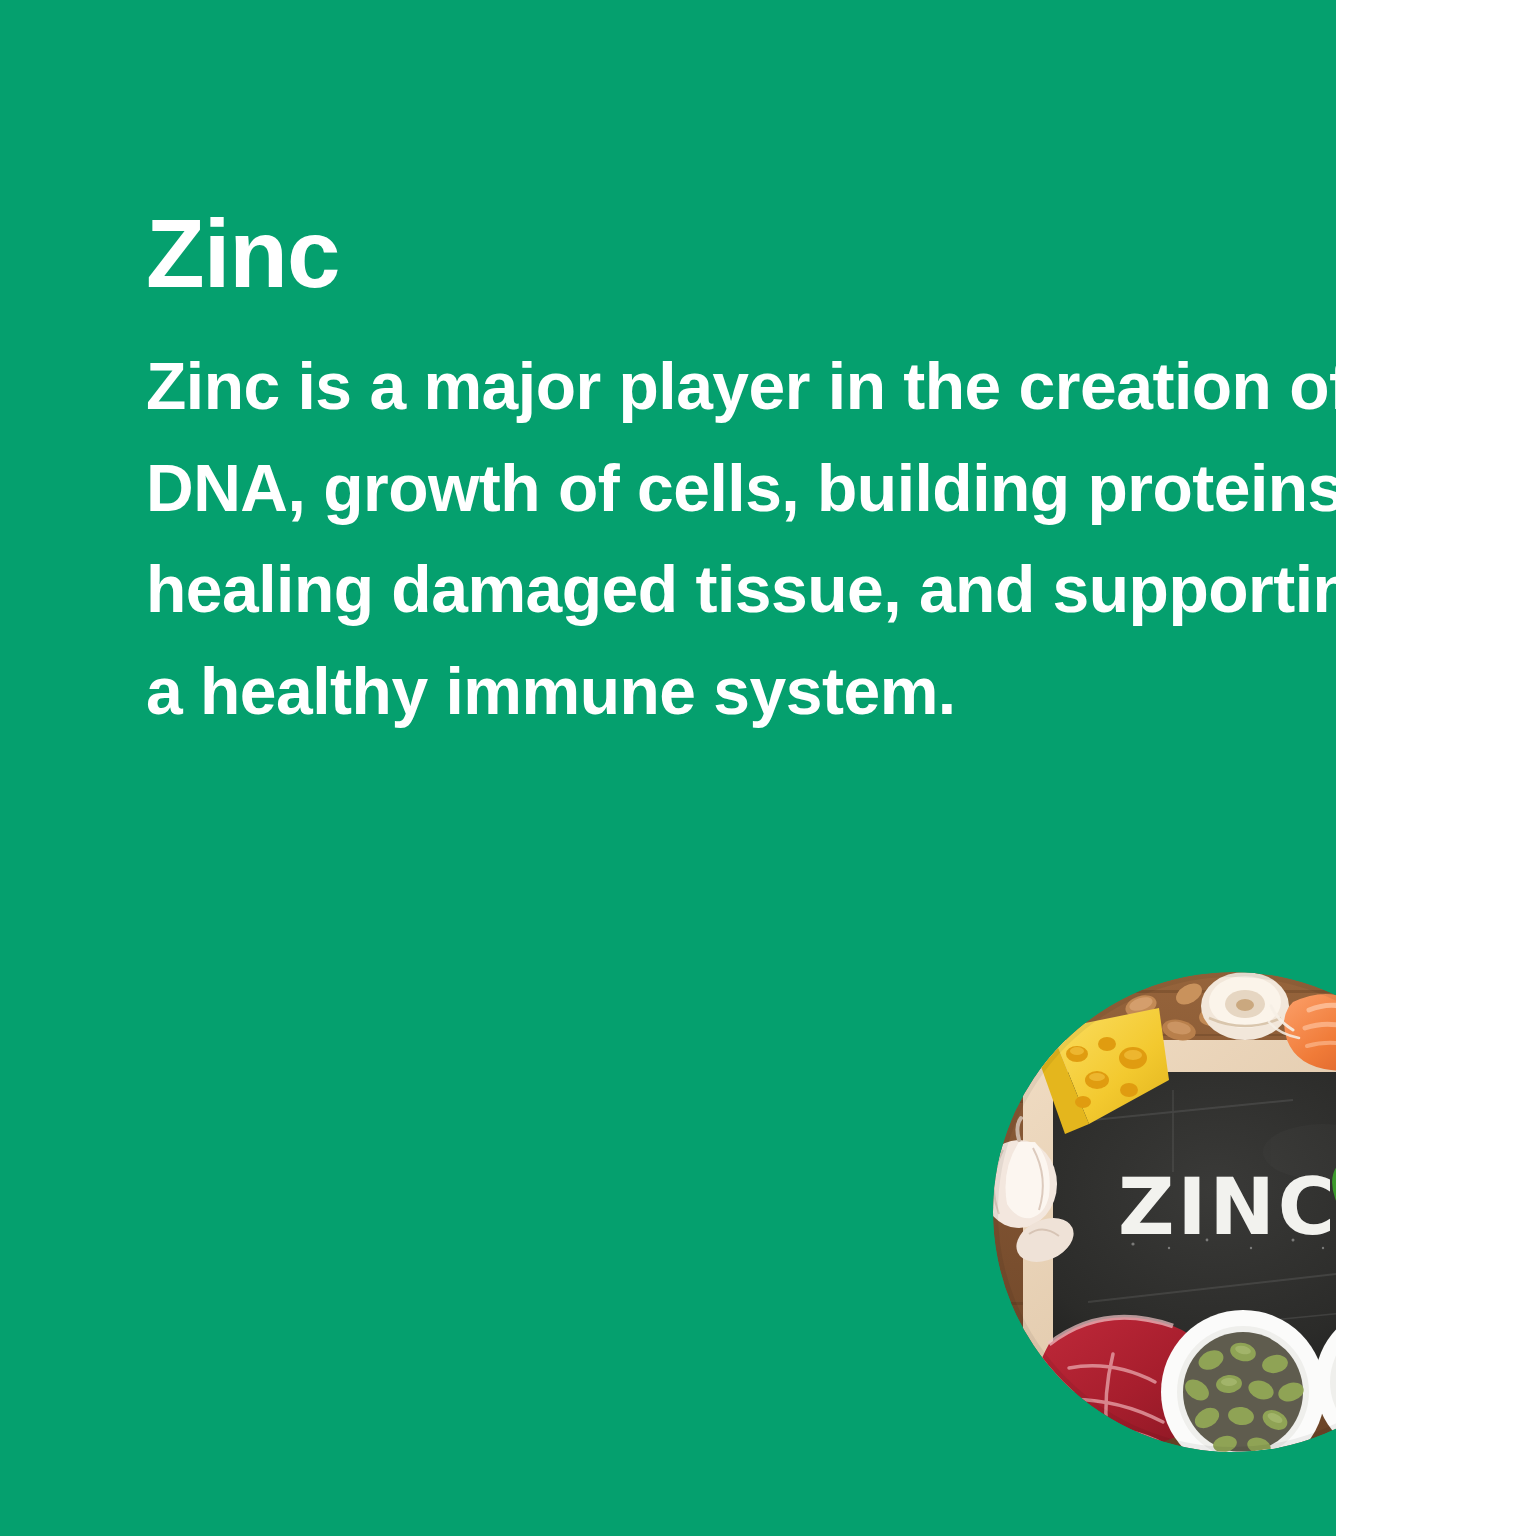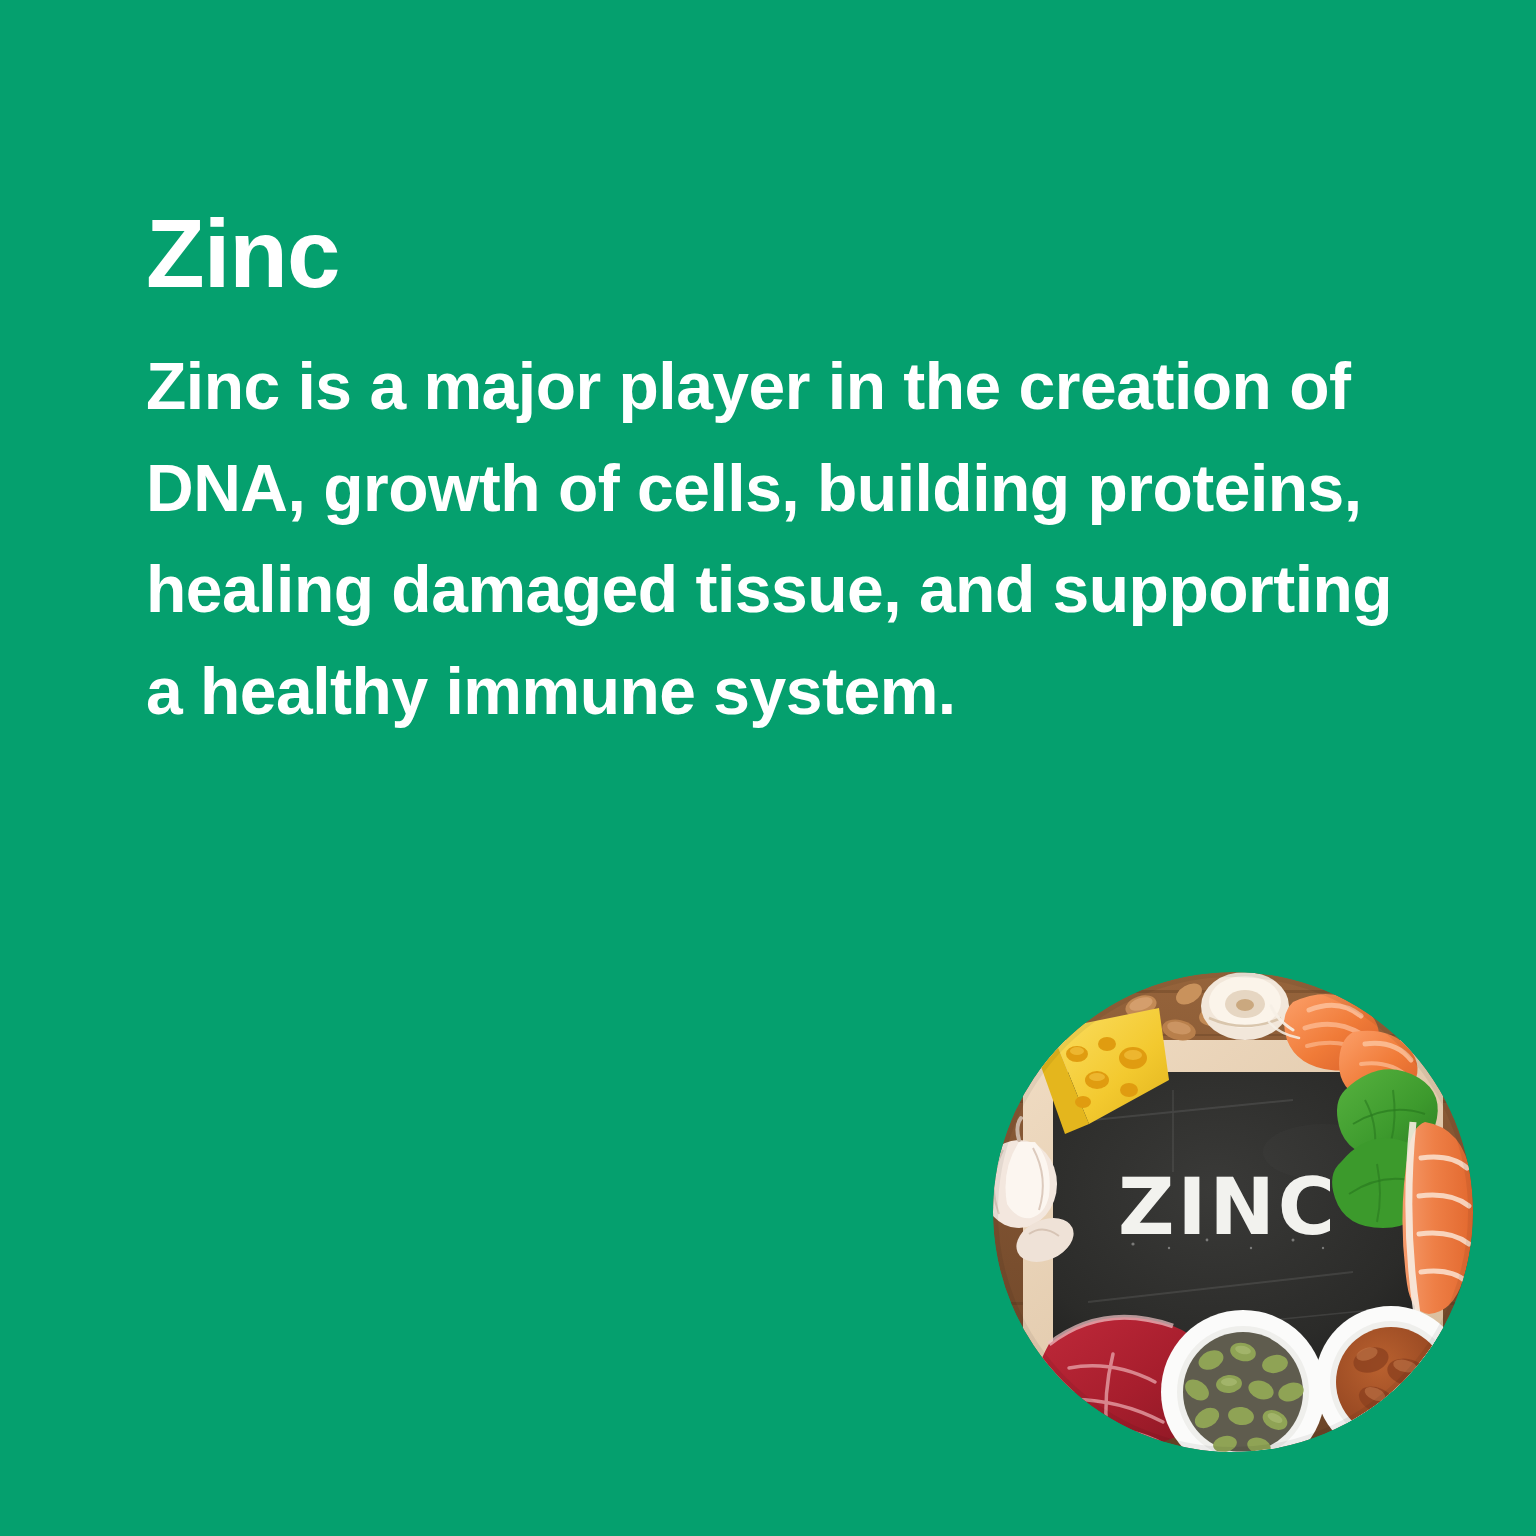--- a/index.html
+++ b/index.html
@@ -9,21 +9,21 @@
   }
   body {
     width: 1536px;
     height: 1536px;
     overflow: hidden;
     font-family: "Liberation Sans", sans-serif;
   }
 
   #card {
     position: relative;
-    width: 1536px;
+    width: 1336px;
     height: 1536px;
     background: #05A06E;
     overflow: hidden;
   }
 
   
   #text-block {
     position: absolute;
     left: 146px;
     top: 206px;

